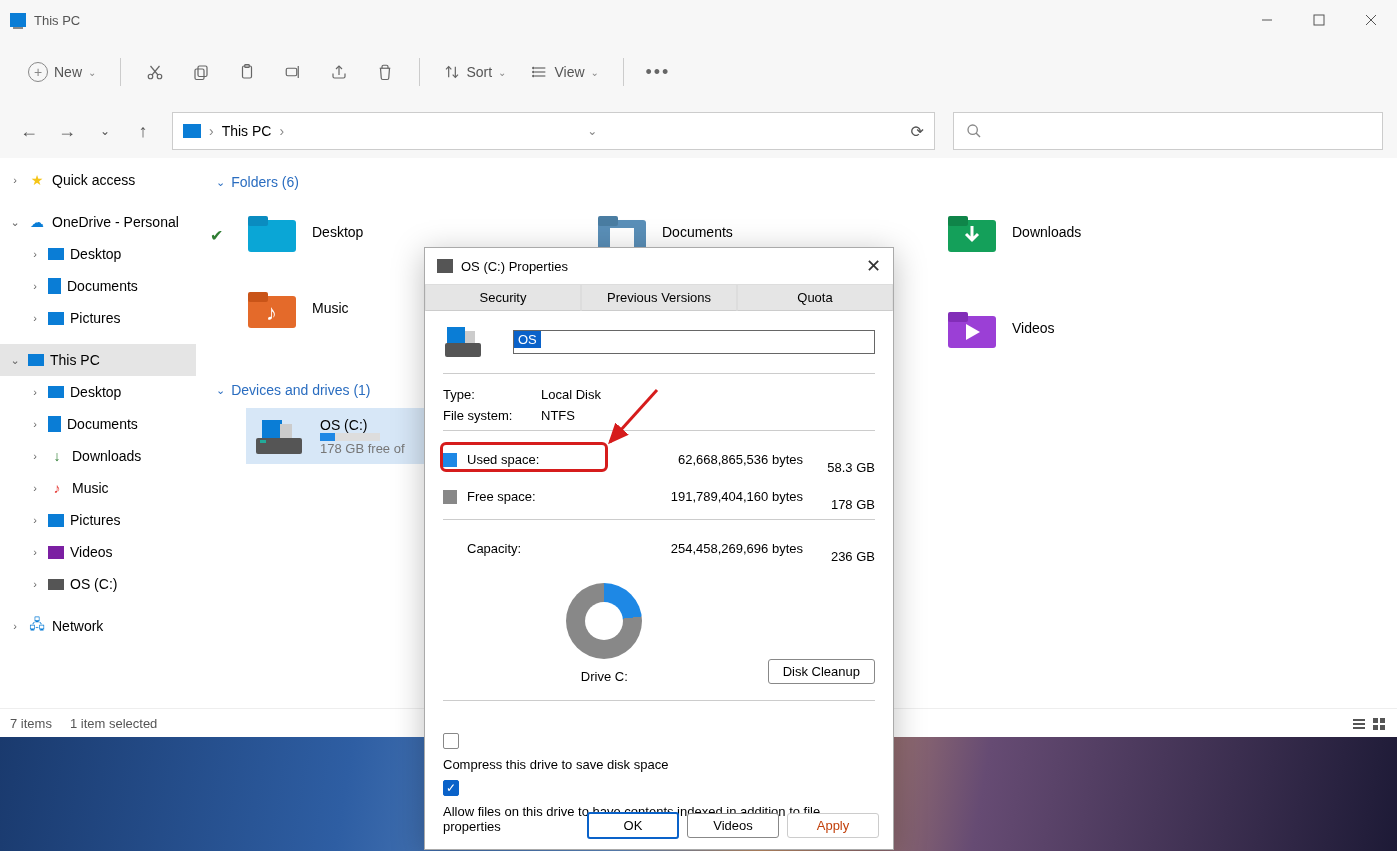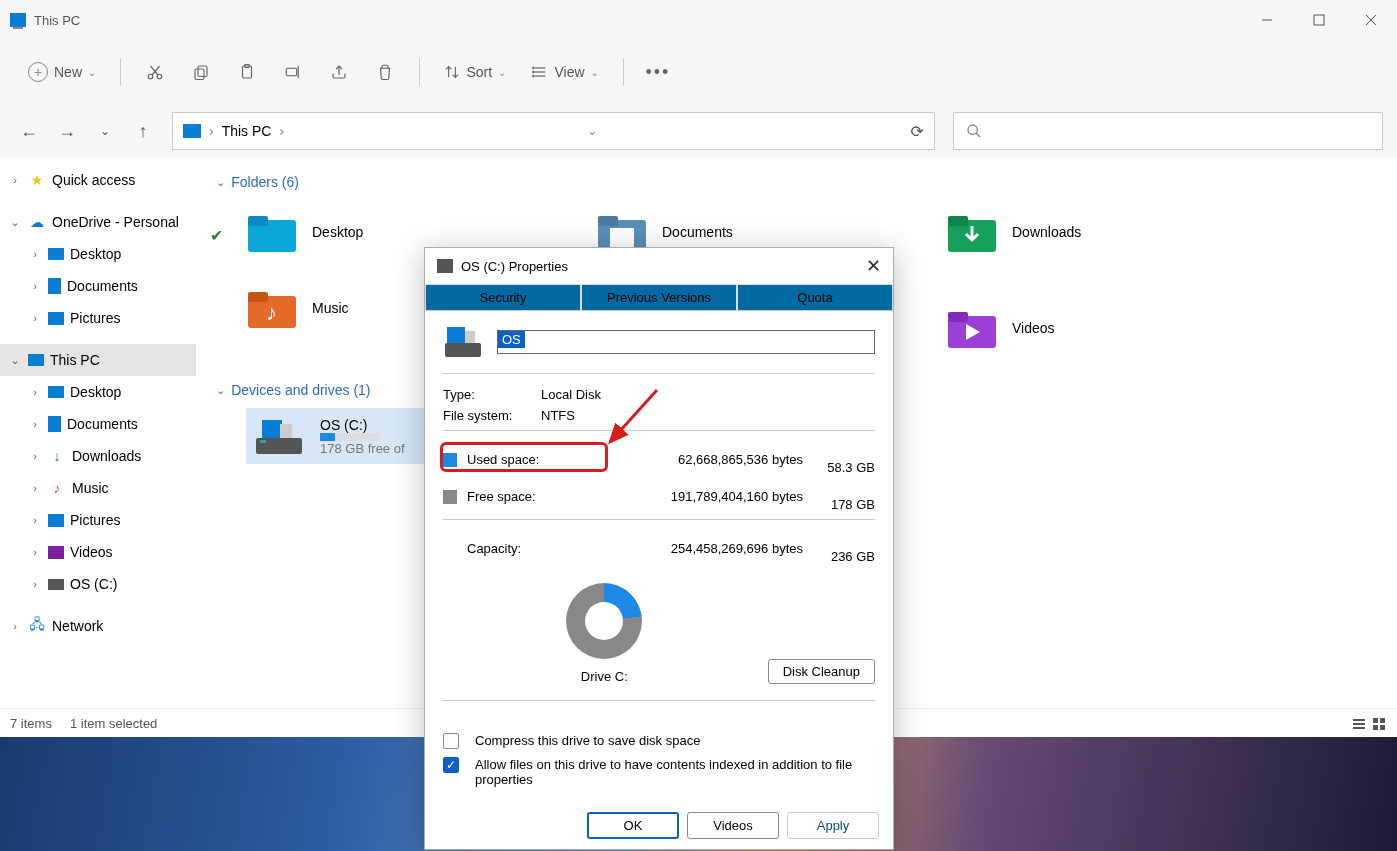--- a/index.html
+++ b/index.html
@@ -57,47 +57,47 @@
   
   
   .photo-strip { position:absolute; left:0; right:0; bottom:0; height:114px; background: linear-gradient(100deg, #1a3a6e 0%, #2e5ea3 25%, #6390c9 45%, #c6936b 55%, #664b73 70%, #1d1a36 100%); }
   
   
   .dialog { position:absolute; left:424px; top:247px; width:470px; height:603px; background:#fff; border:1px solid #aaa; box-shadow: 0 6px 30px rgba(0,0,0,.25);}
   .dlg-title { height:36px; display:flex; align-items:center; padding:0 12px; font-size:13px;}
   .dlg-title .close { margin-left:auto; font-size:18px; color:#333;}
   .tabs { display:flex; flex-wrap:wrap; font-size:13px; }
   .tabs .trow { display:flex; width:100%; }
-  .tabs .tab { flex:1; text-align:center; padding:5px 0; background:#0369a1; border:1px solid #ddd; border-bottom:1px solid #ccc;}
+  .tabs .tab { flex:1; text-align:center; padding:5px 0; background:#e5e5e5; border:1px solid #ddd; border-bottom:1px solid #ccc;}
   .tabs .tab.active { background:#fff; border-bottom:1px solid #fff;}
   .dlg-body { padding:14px 18px 0 18px; font-size:13px;}
-  .name-row { display:flex; align-items:center; gap:14px; margin-bottom:14px;}
+  .name-row { display:flex; align-items:center; gap:30px; margin-bottom:14px;}
   .name-input { flex:1; height:24px; border:1px solid #666; background:#fff;}
   .name-input .sel { display:inline-block; padding:1px 4px; color:#fff; background:#0a62c9; font-size:13px;}
   .hr { height:1px; background:#ccc; margin:4px 0 10px 0;}
   .prow { display:flex; padding:3px 0;}
   .prow .k { width:98px;}
   .highlight-box { position:absolute; left:440px; top:442px; width:168px; height:30px; border:3px solid #d61c1c; border-radius:6px; z-index:5;}
   .arrow-anno { position:absolute; left:602px; top:388px; z-index:5; }
   .space-row { display:flex; align-items:center; padding:3px 0;}
   .swatch { width:14px; height:14px; margin-right:10px;}
   .bytes { margin-left:auto; text-align:right; width:160px;}
   .gb { width:72px; text-align:right;margin-top:16px;}
   .donut { width:76px; height:76px; border-radius:50%; background: conic-gradient(#1e88e5 0 83deg, #888 83deg 360deg); display:flex; align-items:center; justify-content:center;}
   .donut::after { content:''; width:38px; height:38px; background:#fff; border-radius:50%;}
   .disk-row { display:flex; align-items:flex-end; gap:2px; padding-top:16px;}
   .disk-col { flex:1; text-align:center;}
   .btn { padding:4px 14px; font-size:13px; border:1px solid #888; border-radius:3px; background:#fff;}
-  .check-row { display:flex; align-items:flex-start; gap:16px; padding:4px 0; font-size:13px;}
+  .check-row { display:flex; align-items:flex-start; gap:8px; padding:4px 0; font-size:13px;flex-direction:column;}
   .checkbox { width:16px; height:16px; border:1px solid #888; border-radius:2px; flex-shrink:0; display:flex; align-items:center; justify-content:center;}
   .checkbox.checked { background:#0a62c9; border-color:#0a62c9; color:#fff; font-size:12px;}
-  .dlg-buttons { position:absolute; bottom:10px; right:14px; display:flex; gap:8px;}
+  .dlg-buttons { position:absolute; bottom:10px; right:14px; display:flex; gap:8px;align-items:center;}
   .dlg-buttons .btn { width:92px; text-align:center;}
   .dlg-buttons .btn.primary { border:2px solid #0a62c9;}
-  .dlg-buttons .btn.disabled { color:#0c4a6e; border-color:#ccc;}
+  .dlg-buttons .btn.disabled { color:#c2410c; border-color:#ccc;}
   
   svg { display:block; }
 </style>
 </head>
 <body>
 
 <div class="titlebar">
   <span class="app-icon"></span>
   <span class="title">This PC</span>
   <div class="win-controls">

